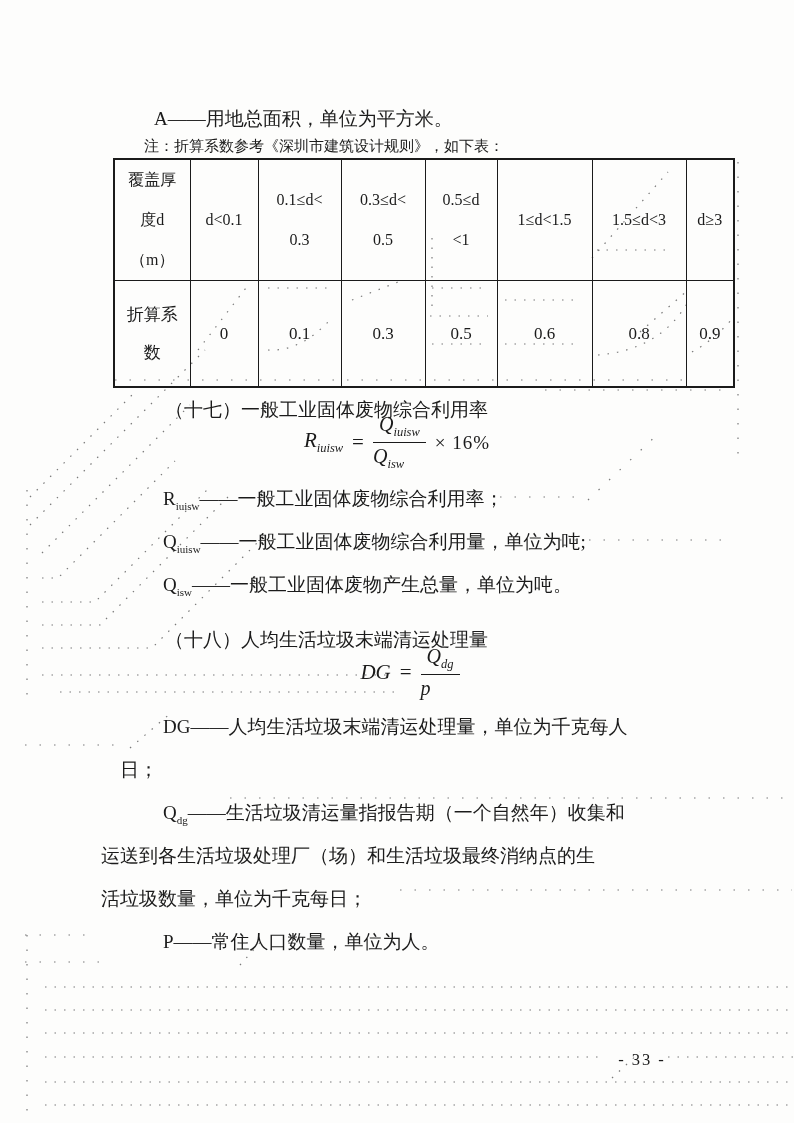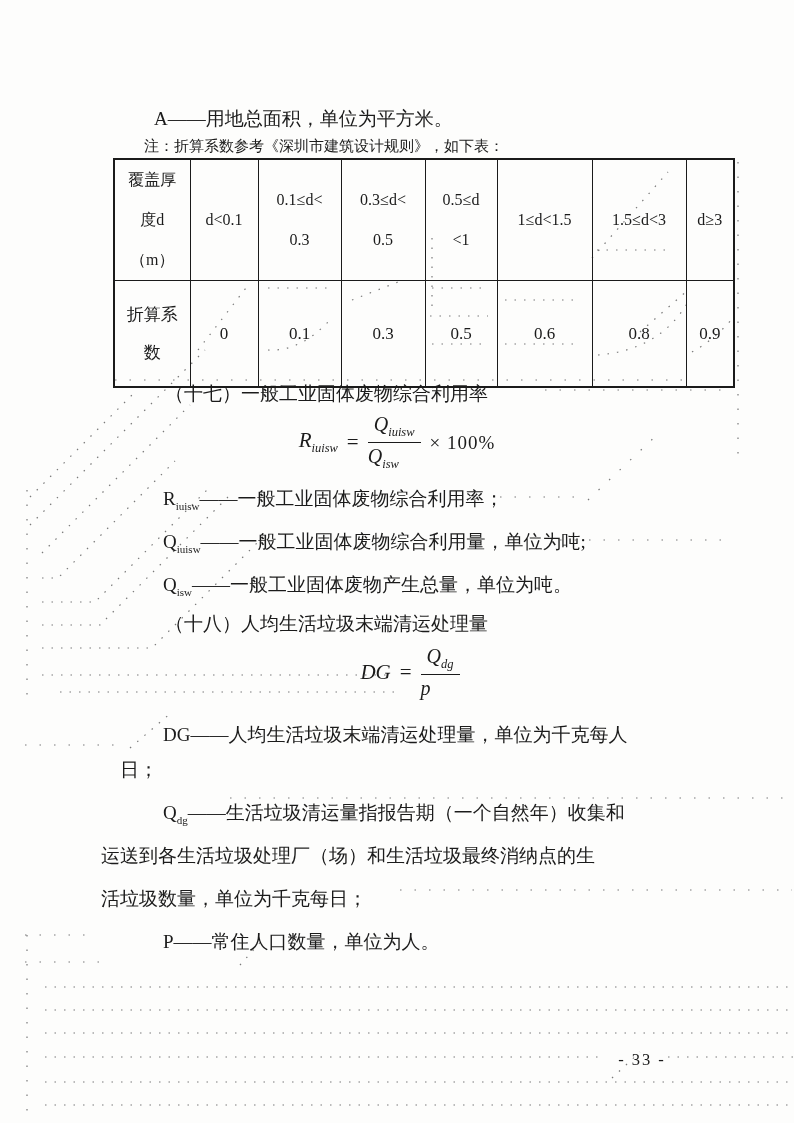--- a/index.html
+++ b/index.html
@@ -5,21 +5,21 @@
   html,body{margin:0;padding:0;}
   body{
     width:794px;height:1123px;position:relative;overflow:hidden;
     background:#fdfdfc;color:#1b1b1b;
     font-family:"Liberation Serif","DejaVu Serif",serif;
   }
   .abs{position:absolute;white-space:nowrap;}
   
   .intro{left:154px;top:106px;font-size:19px;}
   .note{left:144px;top:137px;font-size:15px;}
-  .heading{font-size:19px;}
+  .heading{font-size:19px;margin-top:16px;}
   .h17{left:165px;top:381px;}
   .h18{left:165px;top:611px;}
   .defline{font-size:19px;}
   .varname{font-family:"Liberation Serif","DejaVu Serif",serif;}
   .defline sub, .para sub{font-size:11px;}
   .para{font-size:19px;}
   
   table.conv{
     position:absolute;left:113px;top:158px;
     border-collapse:collapse;table-layout:fixed;
@@ -158,21 +158,21 @@
 <div class="abs heading h17">（十七）一般工业固体废物综合利用率</div>
 
 <div class="abs formula-wrap fwrap17">
   <div class="formula">
     <span class="fvar"><span>R</span><sub>iuisw</sub></span>
     <span>=</span>
     <span class="frac">
       <span class="num fvar"><span>Q</span><sub>iuisw</sub></span>
       <span class="den fvar"><span>Q</span><sub>isw</sub></span>
     </span>
-    <span class="fmult">× 100%</span>
+    <span class="fmult">× 16%</span>
   </div>
 </div>
 
 <div class="abs defline" style="left:163px;top:486px;">
   <span class="varname">R</span><sub>iuisw</sub><span>——一般工业固体废物综合利用率；</span>
 </div>
 <div class="abs defline" style="left:163px;top:529px;">
   <span class="varname">Q</span><sub>iuisw</sub><span>——一般工业固体废物综合利用量，单位为吨;</span>
 </div>
 <div class="abs defline" style="left:163px;top:572px;">
@@ -185,21 +185,21 @@
   <div class="formula">
     <span class="fvar">DG</span>
     <span>=</span>
     <span class="frac">
       <span class="num fvar"><span>Q</span><sub>dg</sub></span>
       <span class="den fvar">p</span>
     </span>
   </div>
 </div>
 
-<div class="abs para" style="left:163px;top:714px;margin-top:8px;">
+<div class="abs para" style="left:163px;top:714px;">
   <span class="varname">DG</span><sub></sub><span>——人均生活垃圾末端清运处理量，单位为千克每人</span>
 </div>
 <div class="abs para" style="left:120px;top:757px;">
   <span>日；</span>
 </div>
 <div class="abs para" style="left:163px;top:800px;">
   <span class="varname">Q</span><sub>dg</sub><span>——生活垃圾清运量指报告期（一个自然年）收集和</span>
 </div>
 <div class="abs para" style="left:101px;top:843px;">
   <span>运送到各生活垃圾处理厂（场）和生活垃圾最终消纳点的生</span>

